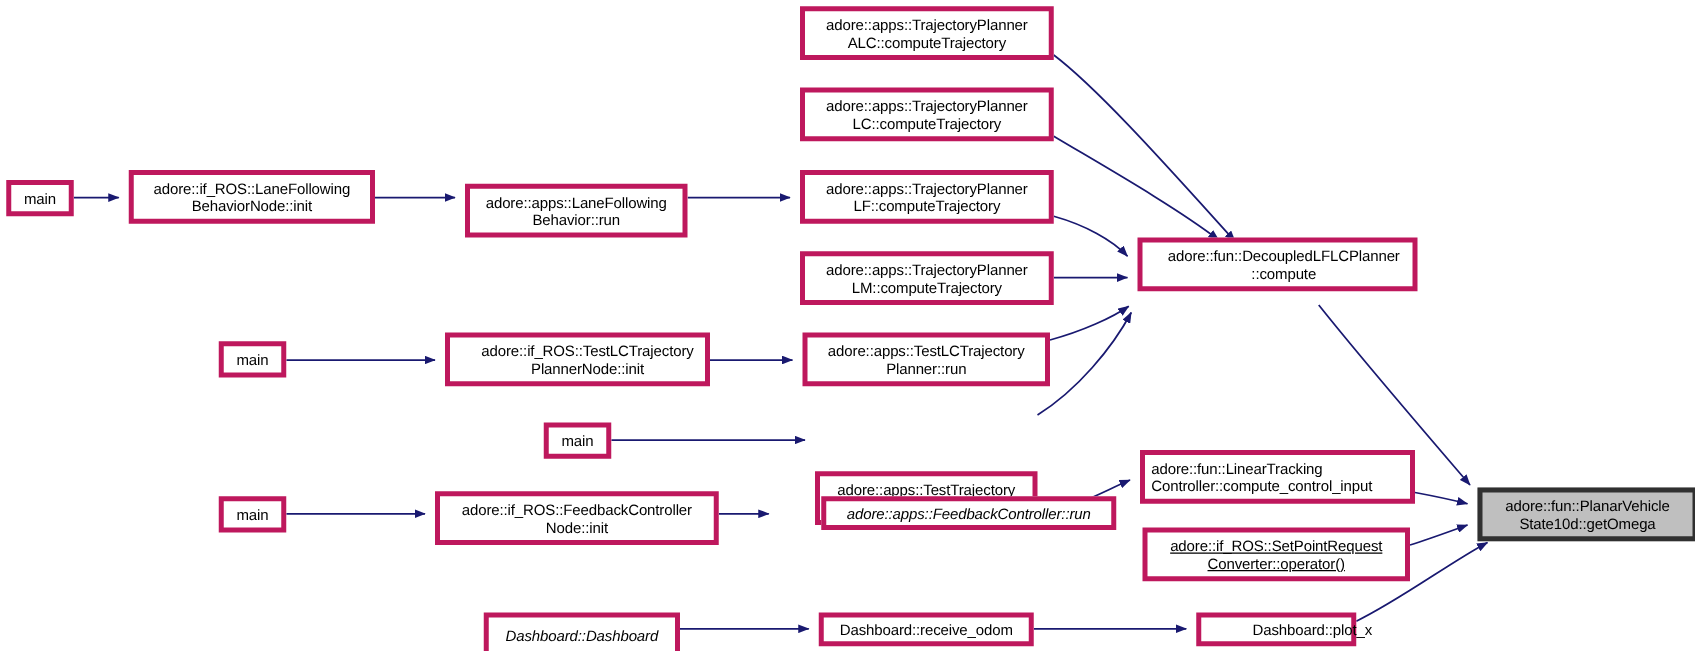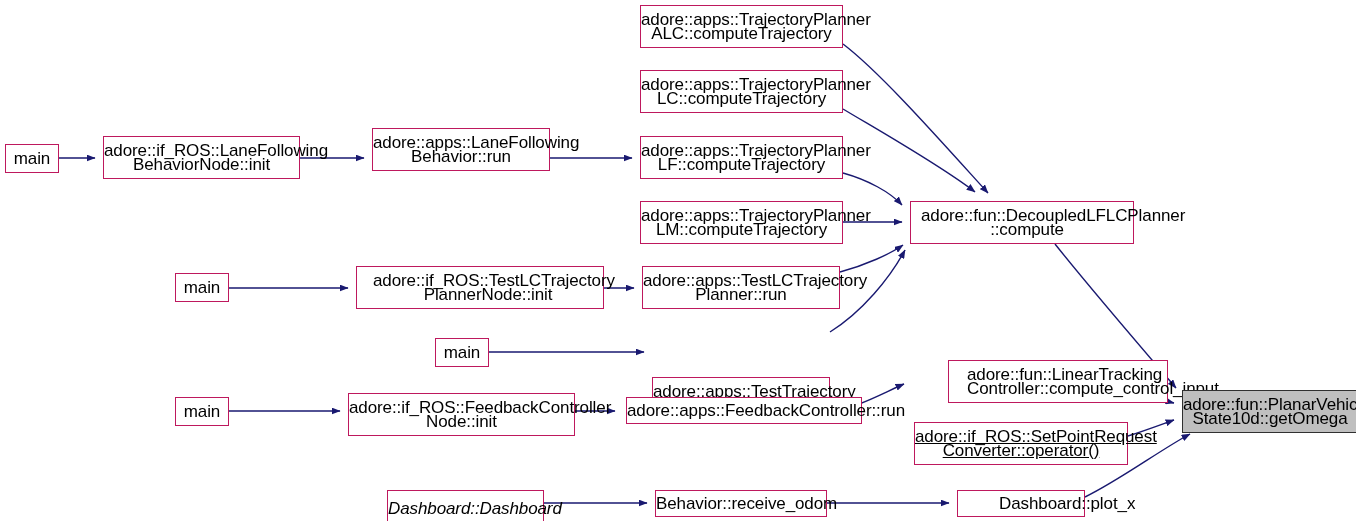--- a/index.html
+++ b/index.html
@@ -19,42 +19,41 @@
     position: absolute;
     left: 0;
     top: 0;
     width: 1356px;
     height: 521px;
     pointer-events: none;
   }
   .node {
     position: absolute;
     box-sizing: border-box;
-    border: 1px solid #be185d;
+    border: 4px solid #be185d;
     background: #ffffff;
     color: #000000;
-    font-size: 17px;
+    font-size: 12px;
     line-height: 14px;
     display: flex;
     align-items: center;
     justify-content: center;
     text-align: center;
     white-space: pre-line;
     letter-spacing: -0.1px;
     z-index: 2;
   }
   .node.highlight {
     background: #bfbfbf;
     border-color: #303030;
   }
   .node.leftalign {
     justify-content: flex-start;
     text-align: left;
-    padding-left: 18px;
-    margin-left: 36px;
+    padding-left: 5px;
   }
   .node-label {
     display: block;
     width: 100%;
   }
 </style>
 </head>
 <body>
 
 <div id="graph">
@@ -85,47 +84,47 @@
         <path d="M 1128,436 C 1144,431 1160,425 1174,420" fill="none" stroke="#191970" stroke-width="1.4" marker-end="url(#arrowhead)"></path>
         <path d="M 540,503 L 647,503" fill="none" stroke="#191970" stroke-width="1.4" marker-end="url(#arrowhead)"></path>
         <path d="M 827,503 L 949,503" fill="none" stroke="#191970" stroke-width="1.4" marker-end="url(#arrowhead)"></path>
         <path d="M 1085,497 C 1120,480 1160,450 1190,434" fill="none" stroke="#191970" stroke-width="1.4" marker-end="url(#arrowhead)"></path>
       </g>
   </svg>
   <div id="nodes-group">
       <div class="node" style="left: 5px; top: 144px; width: 54px; height: 29px;"><span class="node-label">main</span></div>
       <div class="node" style="left: 103px; top: 136px; width: 197px; height: 43px; align-items: center;"><span class="node-label">adore::if_ROS::LaneFollowing
 BehaviorNode::init</span></div>
-      <div class="node" style="left: 372px; top: 128px; width: 178px; height: 43px;"><span class="node-label">adore::apps::LaneFollowing
+      <div class="node" style="left: 372px; top: 147px; width: 178px; height: 43px;"><span class="node-label">adore::apps::LaneFollowing
 Behavior::run</span></div>
       <div class="node" style="left: 640px; top: 5px; width: 203px; height: 43px;"><span class="node-label">adore::apps::TrajectoryPlanner
 ALC::computeTrajectory</span></div>
       <div class="node" style="left: 640px; top: 70px; width: 203px; height: 43px;"><span class="node-label">adore::apps::TrajectoryPlanner
 LC::computeTrajectory</span></div>
       <div class="node" style="left: 640px; top: 136px; width: 203px; height: 43px;"><span class="node-label">adore::apps::TrajectoryPlanner
 LF::computeTrajectory</span></div>
       <div class="node" style="left: 640px; top: 201px; width: 203px; height: 43px;"><span class="node-label">adore::apps::TrajectoryPlanner
 LM::computeTrajectory</span></div>
-      <div class="node" style="left: 910px; top: 201px; width: 224px; height: 43px; padding-left: 10px;"><span class="node-label">adore::fun::DecoupledLFLCPlanner
+      <div class="node" style="left: 910px; top: 190px; width: 224px; height: 43px; padding-left: 10px;"><span class="node-label">adore::fun::DecoupledLFLCPlanner
 ::compute</span></div>
       <div class="node" style="left: 175px; top: 273px; width: 54px; height: 29px;"><span class="node-label">main</span></div>
-      <div class="node" style="left: 356px; top: 266px; width: 248px; height: 43px; padding-left: 16px;"><span class="node-label">adore::if_ROS::TestLCTrajectory
+      <div class="node" style="left: 356px; top: 266px; width: 212px; height: 43px; padding-left: 16px;"><span class="node-label">adore::if_ROS::TestLCTrajectory
 PlannerNode::init</span></div>
       <div class="node" style="left: 642px; top: 266px; width: 198px; height: 43px;"><span class="node-label">adore::apps::TestLCTrajectory
 Planner::run</span></div>
       <div class="node" style="left: 435px; top: 338px; width: 54px; height: 29px;"><span class="node-label">main</span></div>
       <div class="node" style="left: 652px; top: 331px; width: 178px; height: 43px; margin-top: 46px;"><span class="node-label">adore::apps::TestTrajectory
 Planner::run</span></div>
       <div class="node" style="left: 175px; top: 397px; width: 54px; height: 29px;"><span class="node-label">main</span></div>
       <div class="node" style="left: 348px; top: 393px; width: 227px; height: 43px;"><span class="node-label">adore::if_ROS::FeedbackController
 Node::init</span></div>
-      <div class="node" style="left: 626px; top: 397px; width: 236px; height: 27px;"><span class="node-label">adore::apps::FeedbackController::run</span></div>
+      <div class="node" style="left: 657px; top: 397px; width: 236px; height: 27px; font-style: italic;"><span class="node-label">adore::apps::FeedbackController::run</span></div>
       <div class="node leftalign" style="left: 912px; top: 360px; width: 220px; height: 43px;"><span class="node-label">adore::fun::LinearTracking
 Controller::compute_control_input</span></div>
       <div class="node" style="left: 914px; top: 422px; width: 214px; height: 43px; text-decoration: underline;"><span class="node-label">adore::if_ROS::SetPointRequest
 Converter::operator()</span></div>
       <div class="node highlight" style="left: 1182px; top: 390px; width: 176px; height: 43px;"><span class="node-label">adore::fun::PlanarVehicle
 State10d::getOmega</span></div>
       <div class="node" style="left: 387px; top: 490px; width: 157px; height: 37px; font-style: italic;"><span class="node-label">Dashboard::Dashboard</span></div>
-      <div class="node" style="left: 655px; top: 490px; width: 172px; height: 27px;"><span class="node-label">Behavior::receive_odom</span></div>
+      <div class="node" style="left: 655px; top: 490px; width: 172px; height: 27px;"><span class="node-label">Dashboard::receive_odom</span></div>
       <div class="node" style="left: 957px; top: 490px; width: 128px; height: 27px; padding-left: 41px;"><span class="node-label">Dashboard::plot_x</span></div>
     </div>
 </div>
 
 </body></html>

